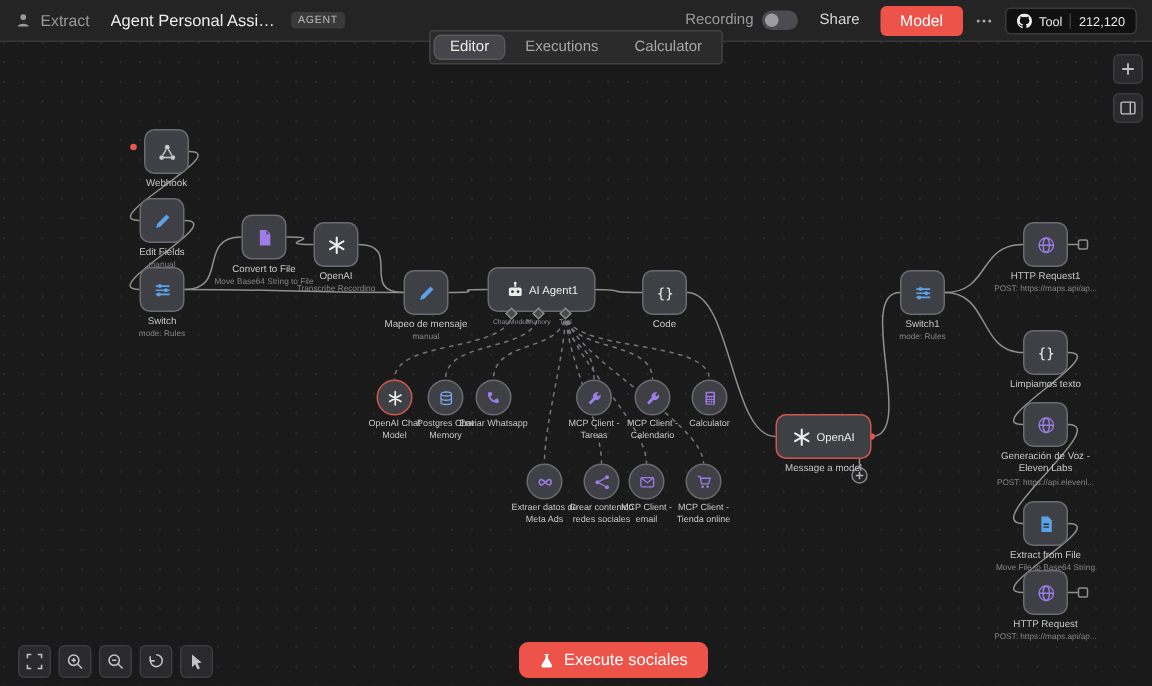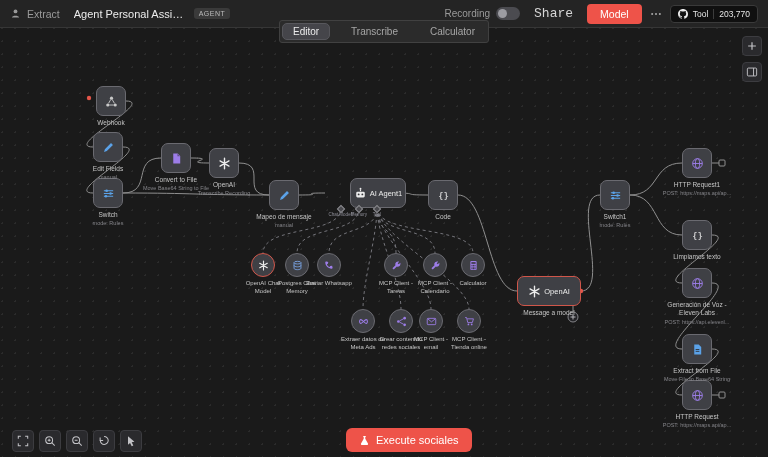--- a/index.html
+++ b/index.html
@@ -19,33 +19,33 @@
   .hicon svg{width:11px;height:11px;display:block;color:#9a9a9a;}
   .crumb{font-size:10.5px;color:#9a9a9a;}
   .title{font-size:11px;color:#ececec;margin-left:8px;max-width:110px;overflow:hidden;
     text-overflow:ellipsis;white-space:nowrap;}
   .badge{font-size:7px;letter-spacing:.5px;color:#bdbdbd;background:#3a3a3a;
     border-radius:3px;padding:2px 5px;margin-left:4px;}
   .spacer{flex:1;}
   .inactive{font-size:10px;color:#9a9a9a;}
   .toggle{width:24px;height:13px;border-radius:7px;background:#4b4b50;position:relative;cursor:pointer;}
   .toggle .knob{position:absolute;left:2px;top:2px;width:9px;height:9px;border-radius:50%;background:#9c9ca2;}
-  button.share{background:transparent;border:none;color:#d6d6d6;font-size:13px;
-    padding:4px 8px;cursor:pointer;font-family:Liberation Mono, monospace;}
+  button.share{background:transparent;border:none;color:#d6d6d6;font-size:10px;
+    padding:4px 8px;cursor:pointer;font-family:Liberation Sans, sans-serif;}
   button.save{background:#ee5349;border:none;color:#fff;font-size:10.5px;border-radius:4px;
     padding:4px 13px;cursor:pointer;font-family:inherit;}
   .more svg{width:12px;height:12px;color:#a8a8a8;display:block;margin:0 2px;cursor:pointer;}
   .gh{display:flex;align-items:center;gap:5px;background:#101010;border:1px solid #3a3a3a;
     border-radius:4px;padding:3px 7px;color:#e6e6e6;font-size:8.5px;cursor:pointer;}
   .gh svg{width:10px;height:10px;display:block;color:#ececec;}
   .ghdiv{width:1px;height:10px;background:#3c3c3c;}
 
   
   .tabs{position:absolute;top:20px;left:50%;transform:translateX(-50%);z-index:12;
-    display:flex;background:#2b2b2b;border:1px solid #414141;border-radius:3px;padding:2px;gap:10px;}
+    display:flex;background:#2b2b2b;border:1px solid #414141;border-radius:3px;padding:2px;gap:2px;}
   .tab{font-size:10px;color:#a6a6a6;padding:3px 11px;border-radius:5px;cursor:pointer;white-space:nowrap;}
   .tab.active{background:#45454a;color:#ececec;border:1px solid #57575c;padding:2px 10px;}
 
   
   .node{position:absolute;box-sizing:border-box;background:#3f4045;border:1px solid #6a6a70;
     border-radius:7px;display:flex;align-items:center;justify-content:center;gap:3px;cursor:pointer;z-index:2;}
   .node.circle{border-radius:50%;}
   .node .icon{display:flex;}
   .node .icon svg{width:13px;height:13px;display:block;}
   .node.circle .icon svg{width:11px;height:11px;}
@@ -172,21 +172,21 @@
       </div>
       <div class="node-label" style="left: 224px; top: 181px;"><div>OpenAI</div><div class="sub">Transcribe Recording</div></div>
       <div class="node square" style="left: 269px; top: 180px; width: 30px; height: 30px;">
         <span class="icon" style="color: rgb(91, 162, 232);">
           <svg viewBox="0 0 14 14">
             <path fill="currentColor" d="M2.2 11.8l.9-3 6.6-6.6 2.1 2.1-6.6 6.6-3 .9z"></path>
           </svg>
         </span>
       </div>
       <div class="node-label" style="left: 284px; top: 213px;"><div>Mapeo de mensaje</div><div class="sub">manual</div></div>
-      <div class="node wide" style="left: 325px; top: 178px; width: 56px; height: 30px; margin-left: 25px;">
+      <div class="node wide" style="left: 325px; top: 178px; width: 72px; height: 30px;">
         <span class="icon" style="color: rgb(236, 236, 236);">
           <svg viewBox="0 0 14 14">
             <g fill="currentColor">
               <rect x="2.4" y="5" width="9.2" height="6.2" rx="1.4"></rect>
               <rect x="6.4" y="2.6" width="1.2" height="2"></rect>
               <circle cx="7" cy="1.9" r="1"></circle>
             </g>
             <g fill="#35363a">
               <circle cx="5" cy="8" r="1"></circle>
               <circle cx="9" cy="8" r="1"></circle>
@@ -441,27 +441,27 @@
       </svg>
     </span>
   <div class="gh">
     <span>
         <svg viewBox="0 0 16 16">
           <path fill="currentColor" d="M8 0C3.58 0 0 3.58 0 8c0 3.54 2.29 6.53 5.47 7.59.4.07.55-.17.55-.38 0-.19-.01-.82-.01-1.49-2.01.37-2.53-.49-2.69-.94-.09-.23-.48-.94-.82-1.13-.28-.15-.68-.52-.01-.53.63-.01 1.08.58 1.23.82.72 1.21 1.87.87 2.33.66.07-.52.28-.87.51-1.07-1.78-.2-3.64-.89-3.64-3.95 0-.87.31-1.59.82-2.15-.08-.2-.36-1.02.08-2.12 0 0 .67-.21 2.2.82.64-.18 1.32-.27 2-.27s1.36.09 2 .27c1.53-1.04 2.2-.82 2.2-.82.44 1.1.16 1.92.08 2.12.51.56.82 1.27.82 2.15 0 3.07-1.87 3.75-3.65 3.95.29.25.54.73.54 1.48 0 1.07-.01 1.93-.01 2.2 0 .21.15.46.55.38A8.01 8.01 0 0016 8c0-4.42-3.58-8-8-8z"></path>
         </svg>
       </span>
     <span>Tool</span>
     <span class="ghdiv"></span>
-    <span>203,770</span>
+    <span>212,120</span>
   </div>
 </header>
 
 <nav class="tabs">
   <div class="tab active">Editor</div>
-  <div class="tab">Transcribe</div>
+  <div class="tab">Executions</div>
   <div class="tab">Calculator</div>
 </nav>
 
 <div class="controls" id="controls">
     <button>
       <span style="display:flex">
         <svg viewBox="0 0 14 14">
           <g fill="none" stroke="currentColor" stroke-width="1.2">
             <path d="M1.5 4.5v-3h3M9.5 1.5h3v3M12.5 9.5v3h-3M4.5 12.5h-3v-3"></path>
           </g>

